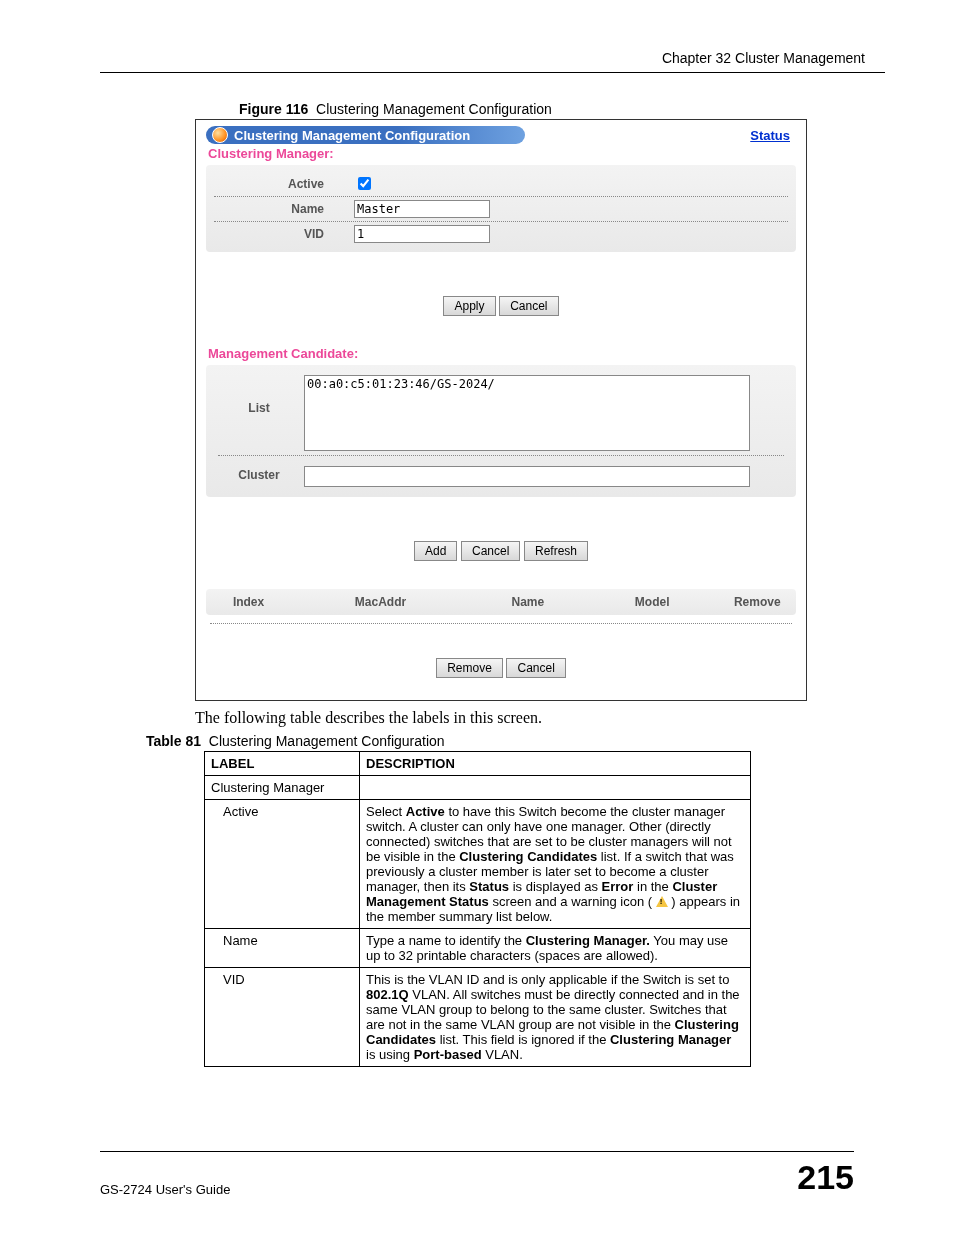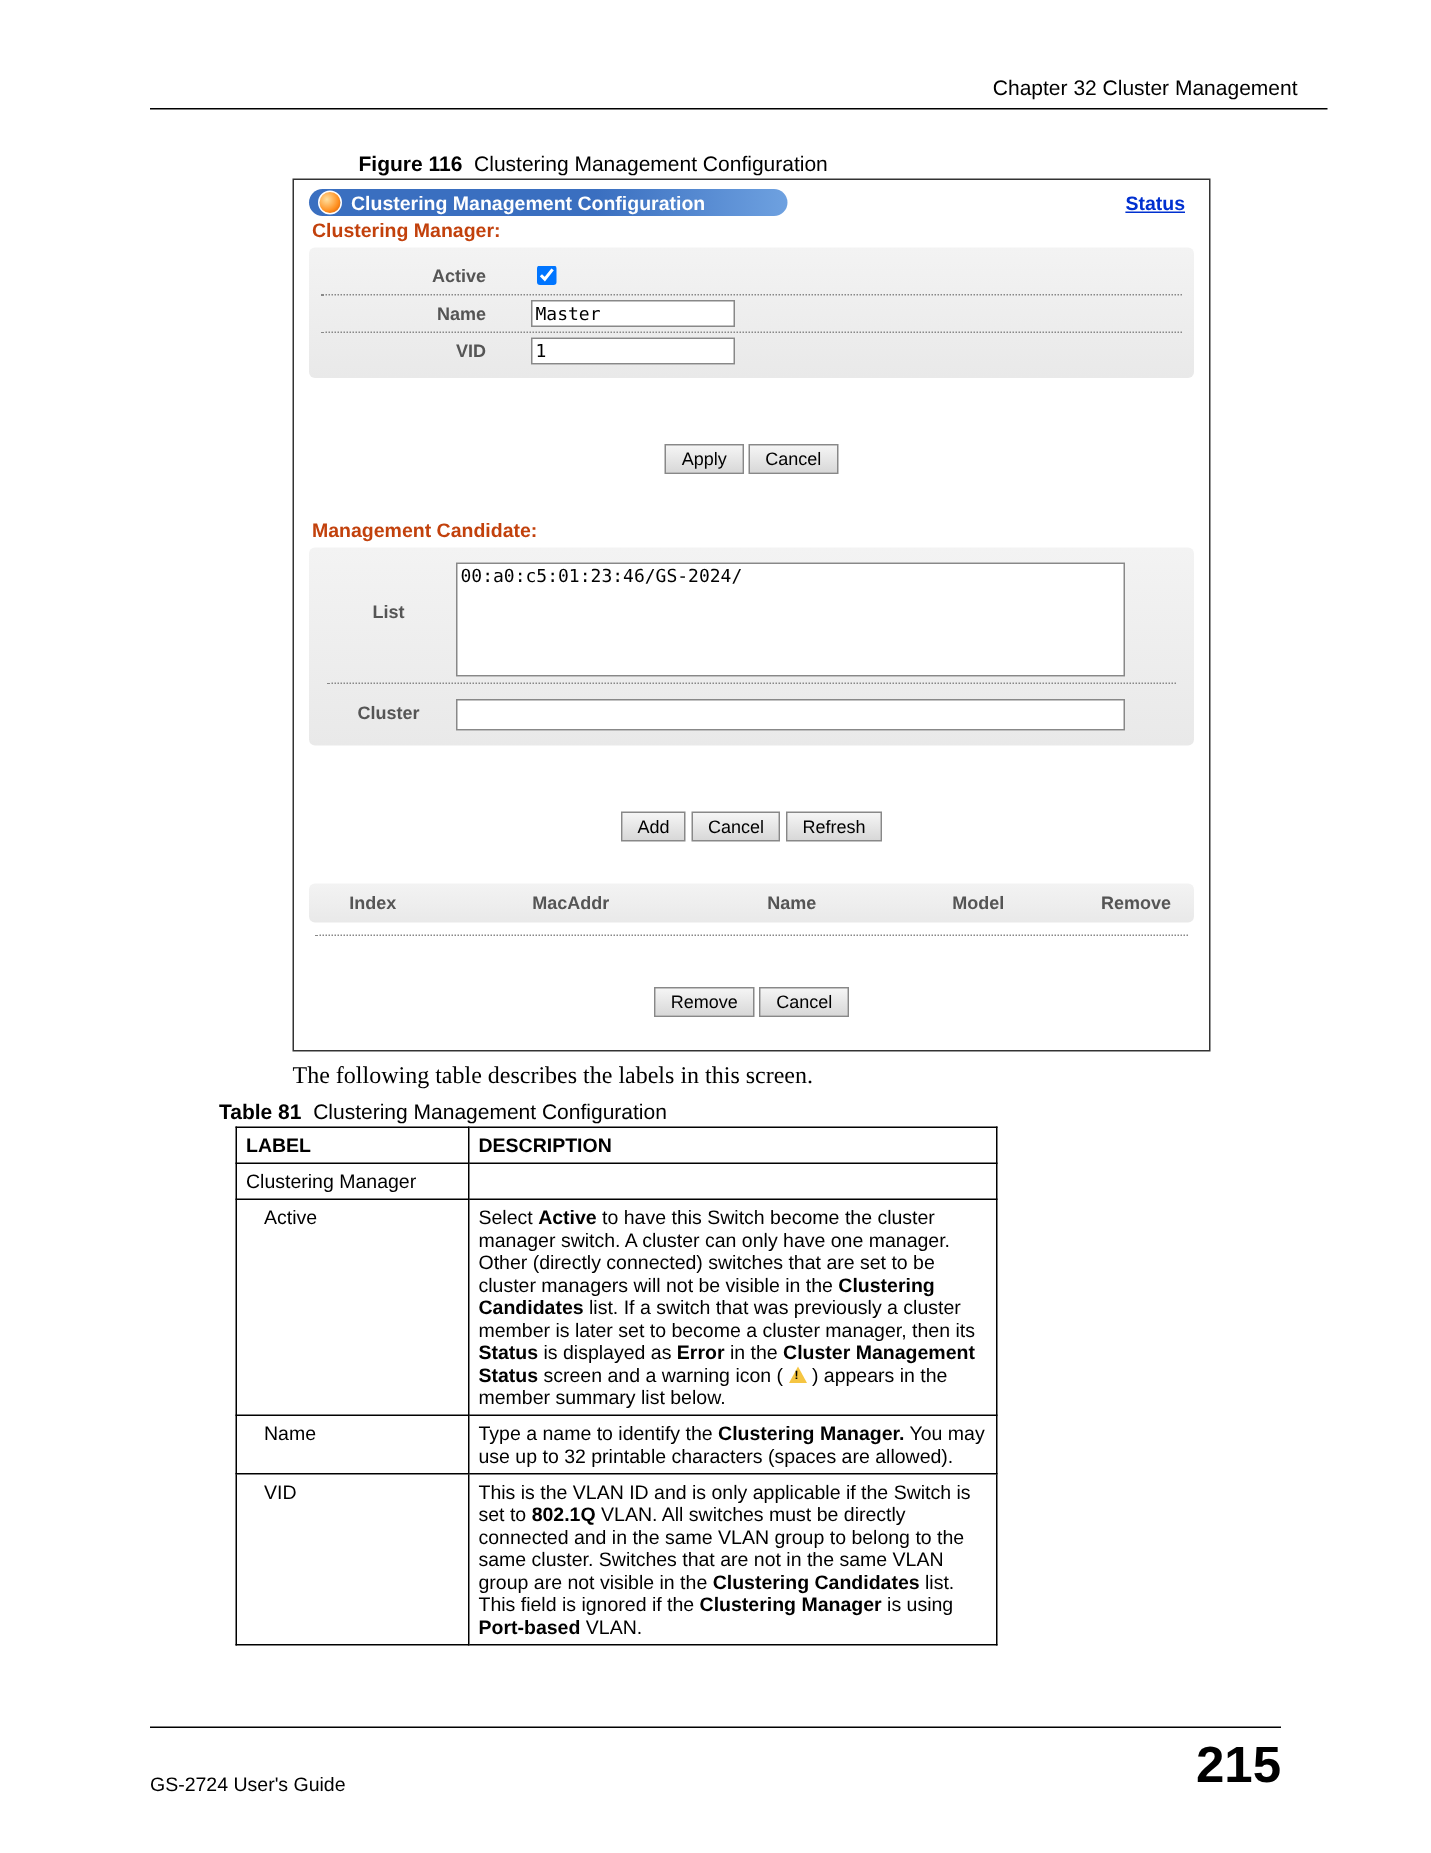--- a/index.html
+++ b/index.html
@@ -65,21 +65,21 @@
   }
   .status-link {
     margin-left: auto;
     color: #0030d0;
     text-decoration: underline;
     font-weight: bold;
     font-size: 13px;
     padding-right: 6px;
   }
   .section-label {
-    color: #c2410c;
+    color: #ec4899;
     font-weight: bold;
     font-size: 13px;
     margin: 2px 0 4px 2px;
   }
   .panel {
     background: linear-gradient(to bottom, #f3f3f3 0%, #e9e9e9 100%);
     border-radius: 4px;
     padding: 6px 8px;
     margin-bottom: 6px;
   }
@@ -172,22 +172,22 @@
     font-family: 'Times New Roman', serif;
     font-size: 16px;
     width: 640px;
   }
   .tabcap {
     font-size: 14px;
     margin-left: 46px;
     margin-bottom: 2px;
   }
   .desc-table {
-    margin-left: 57px;
-    width: 508px;
+    margin-left: 104px;
+    width: 547px;
     border-collapse: collapse;
     font-size: 13px;
   }
   .desc-table th, .desc-table td {
     border: 1px solid #000;
     padding: 4px 6px;
     text-align: left;
     vertical-align: top;
   }
   .desc-table th {

